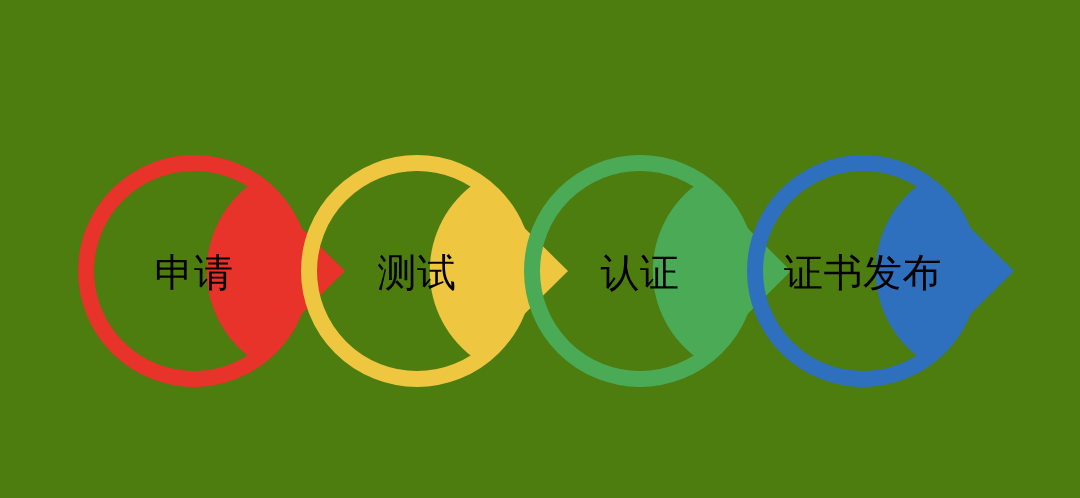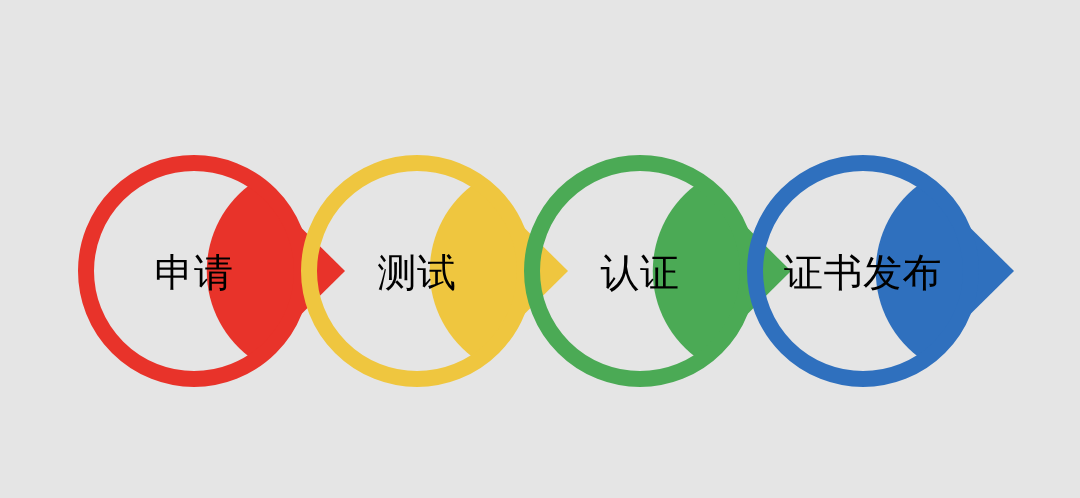--- a/index.html
+++ b/index.html
@@ -34,21 +34,21 @@
     font-weight: 400;
     fill: #000000;
     dominant-baseline: central;
     text-anchor: middle;
     letter-spacing: 0.5px;
   }
 </style>
 </head>
 <body>
 
-<div id="diagram-root" style="background: #e5e5e5;">
+<div id="diagram-root" style="background: #4d7c0f;">
   <svg id="flow-svg" viewBox="0 0 1080 498" xmlns="http://www.w3.org/2000/svg">
 
     <g>
       <path d="M 254.39 181.46 L 345.00 271.00 L 254.39 360.54 A 108.00 108.00 0 0 1 254.39 181.46 Z" fill="#E8332A"></path>
       <circle fill="none" cx="194" cy="271" r="108" stroke="#E8332A" stroke-width="16"></circle>
       <text class="stage-label" x="194" y="272" fill="#000000">申请</text>
     </g>
 
     <g>
       <path d="M 477.39 181.46 L 568.00 271.00 L 477.39 360.54 A 108.00 108.00 0 0 1 477.39 181.46 Z" fill="#EFC63F"></path>

